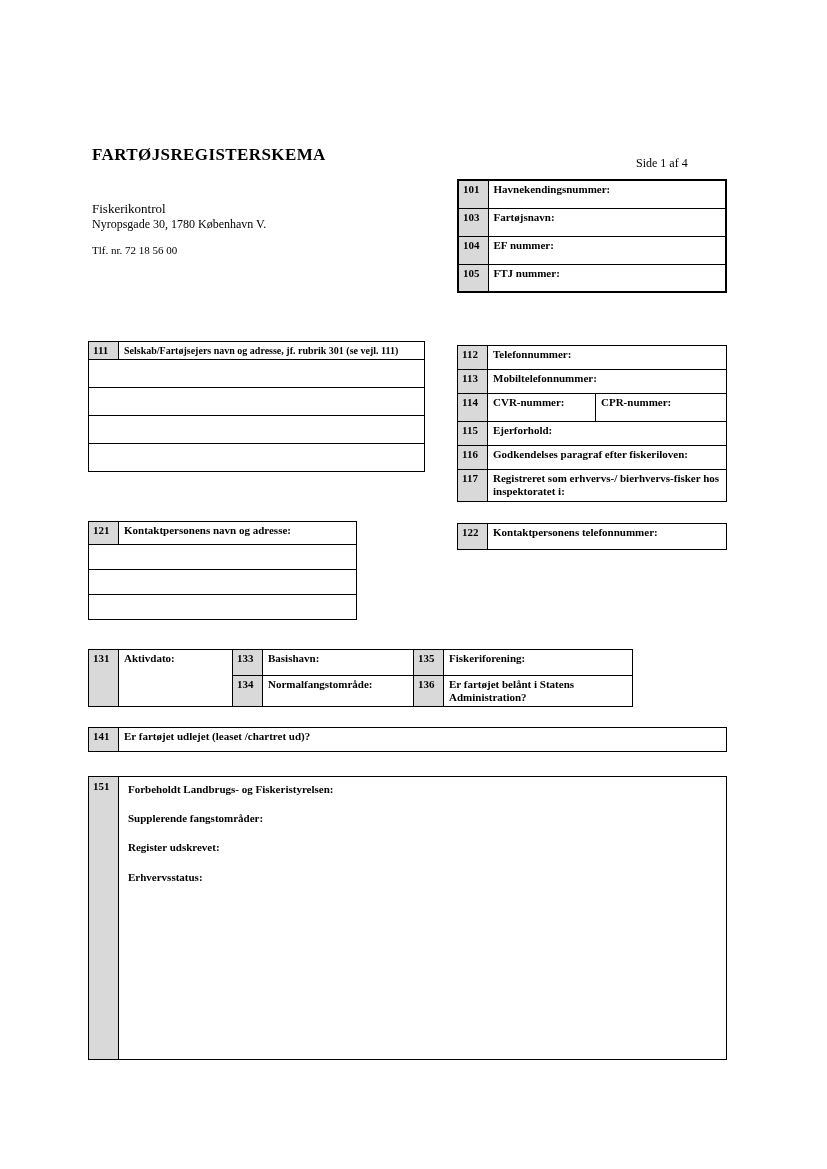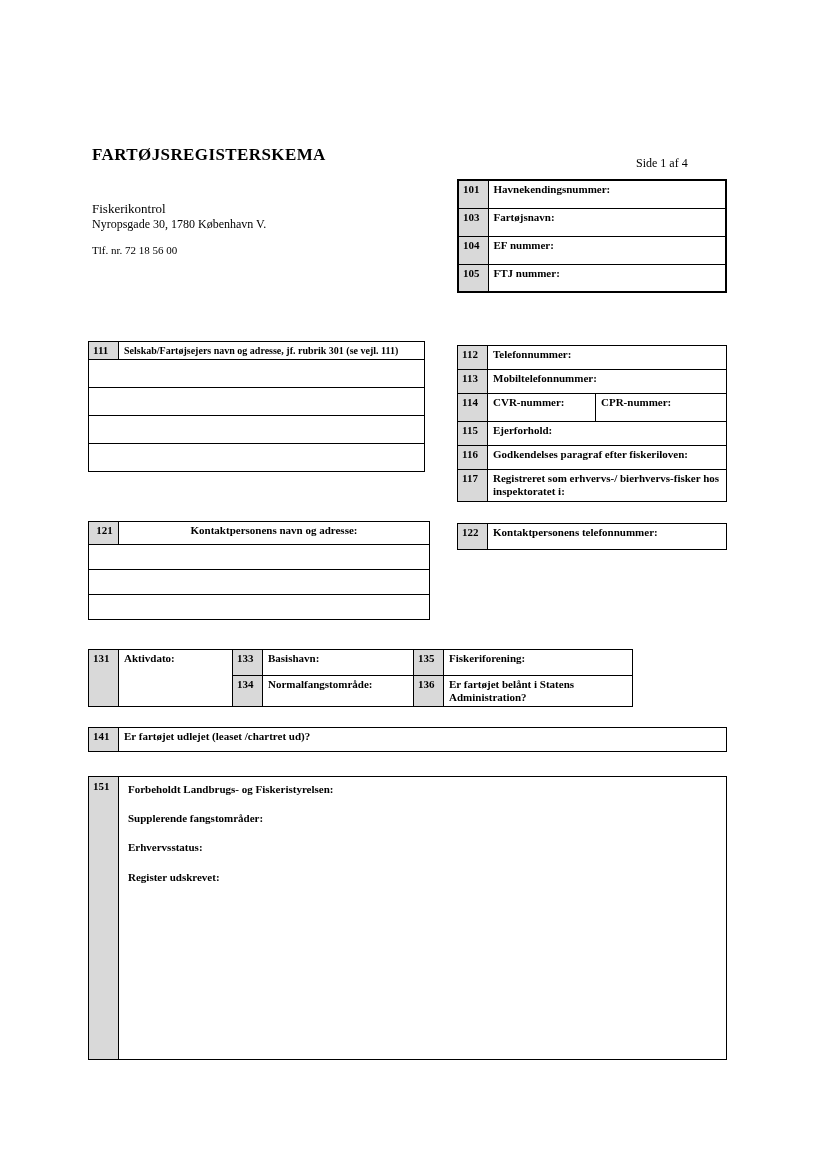--- a/index.html
+++ b/index.html
@@ -139,21 +139,21 @@
         <td colspan="2"><span>Godkendelses paragraf efter fiskeriloven:</span></td>
       </tr>
       <tr class="h32">
         <td class="numcell">117</td>
         <td colspan="2"><span>Registreret som erhvervs-/ bierhvervs-fisker hos inspektoratet i:</span></td>
       </tr>
     </tbody>
       </table>
   </div>
 
-  <div class="abs" style="left:88px; top:521px; width:342px;text-align:center;">
+  <div class="abs" style="left:88px; top:521px; width:269px;">
     <table>
       <colgroup>
           <col style="width:30px">
           <col>
         </colgroup>
       <tbody>
           <tr class="h23">
         <td class="numcell">121</td>
         <td><span>Kontaktpersonens navn og adresse:</span></td>
       </tr>
@@ -229,18 +229,18 @@
       </table>
   </div>
 
   <div class="abs box151" style="left:88px; top:776px; width:639px; height:284px;">
     <div class="box151-num">
       <span>151</span>
     </div>
     <div class="box151-content">
       <div class="rline">Forbeholdt Landbrugs- og Fiskeristyrelsen:</div>
       <div class="rline">Supplerende fangstområder:</div>
+      <div class="rline">Register udskrevet:</div>
       <div class="rline">Erhvervsstatus:</div>
-      <div class="rline">Register udskrevet:</div>
     </div>
   </div>
 
 </div>
 
 </body></html>

